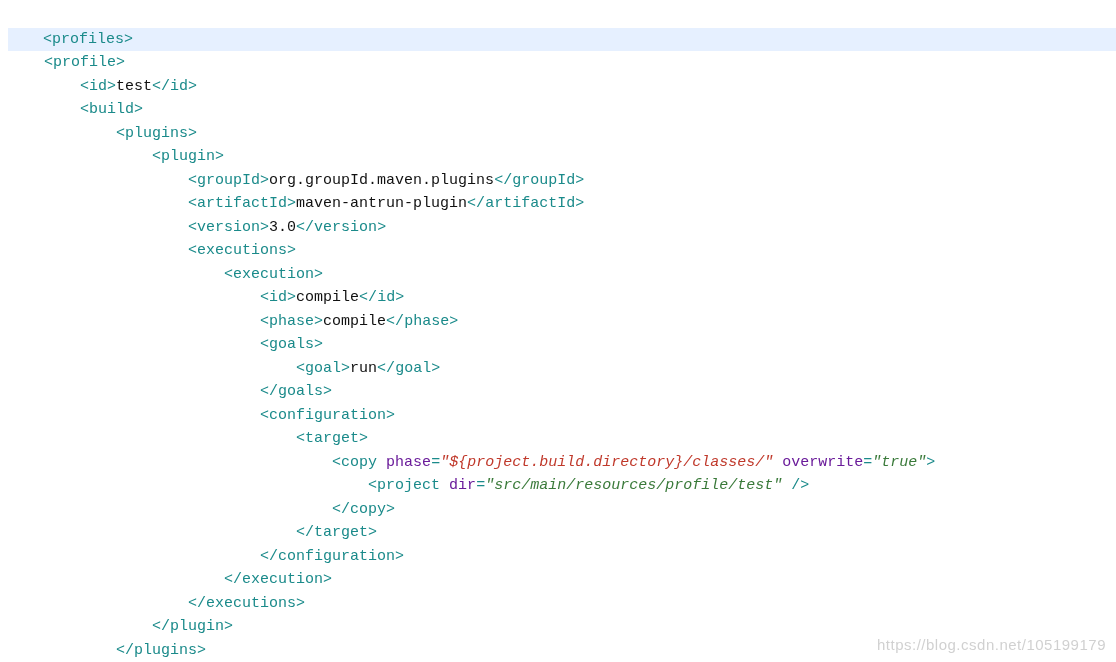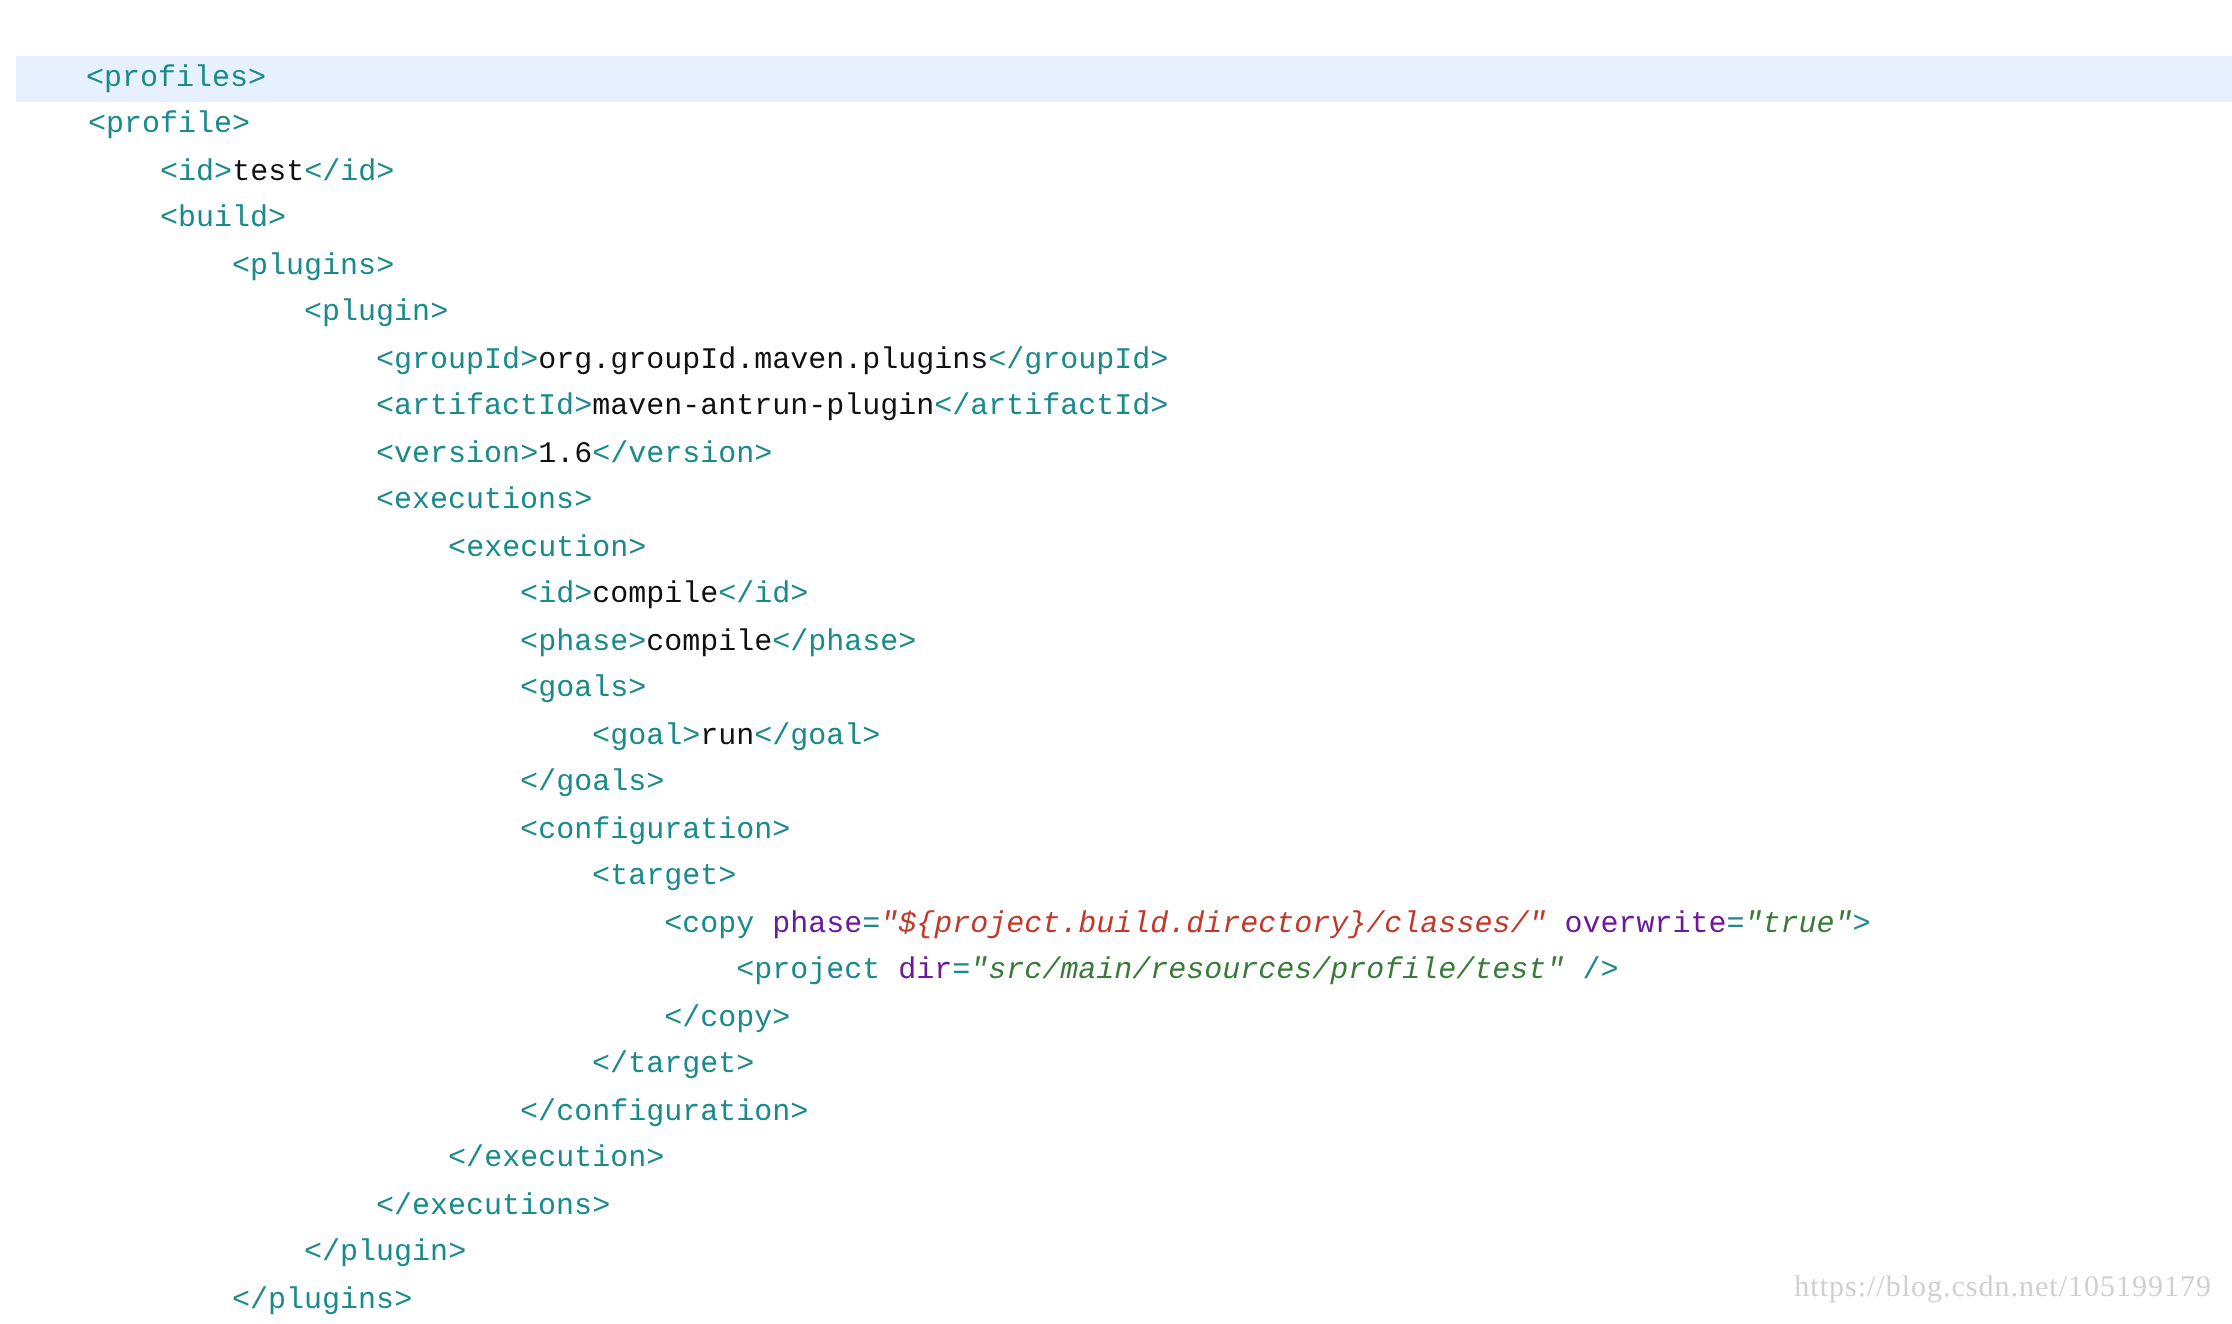--- a/index.html
+++ b/index.html
@@ -32,38 +32,38 @@
   }
   .underline {
     text-decoration-style: dotted;
     text-decoration-color: #888;
   }
   .watermark {
     position: absolute;
     right: 10px;
     bottom: 6px;
     color: rgba(120,120,120,0.35);
-    font-family: Liberation Serif, serif;
+    font-family: Liberation Sans, sans-serif;
     font-size: 15px;
     letter-spacing: 0.5px;
   }
 </style>
 </head>
 <body>
 
 <div class="code-area">
 <span class="highlight"><span class="t">&lt;<span>profiles</span>&gt;</span></span>
 <span>    <span class="t">&lt;<span>profile</span>&gt;</span></span>
 <span>        <span class="t">&lt;<span>id</span>&gt;</span><span class="tx">test</span><span class="t">&lt;/<span>id</span>&gt;</span></span>
 <span>        <span class="t">&lt;<span>build</span>&gt;</span></span>
 <span>            <span class="t">&lt;<span>plugins</span>&gt;</span></span>
 <span>                <span class="t">&lt;<span>plugin</span>&gt;</span></span>
 <span>                    <span class="t">&lt;<span>groupId</span>&gt;</span><span class="tx">org.groupId.maven.plugins</span><span class="t">&lt;/<span>groupId</span>&gt;</span></span>
 <span>                    <span class="t">&lt;<span>artifactId</span>&gt;</span><span class="tx underline">maven-antrun-plugin</span><span class="t">&lt;/<span>artifactId</span>&gt;</span></span>
-<span>                    <span class="t">&lt;<span>version</span>&gt;</span><span class="tx">1.6</span><span class="t">&lt;/<span>version</span>&gt;</span></span>
+<span>                    <span class="t">&lt;<span>version</span>&gt;</span><span class="tx">3.0</span><span class="t">&lt;/<span>version</span>&gt;</span></span>
 <span>                    <span class="t">&lt;<span>executions</span>&gt;</span></span>
 <span>                        <span class="t">&lt;<span>execution</span>&gt;</span></span>
 <span>                            <span class="t">&lt;<span>id</span>&gt;</span><span class="tx">compile</span><span class="t">&lt;/<span>id</span>&gt;</span></span>
 <span>                            <span class="t">&lt;<span>phase</span>&gt;</span><span class="tx">compile</span><span class="t">&lt;/<span>phase</span>&gt;</span></span>
 <span>                            <span class="t">&lt;<span>goals</span>&gt;</span></span>
 <span>                                <span class="t">&lt;<span>goal</span>&gt;</span><span class="tx">run</span><span class="t">&lt;/<span>goal</span>&gt;</span></span>
 <span>                            <span class="t">&lt;/<span>goals</span>&gt;</span></span>
 <span>                            <span class="t">&lt;<span>configuration</span>&gt;</span></span>
 <span>                                <span class="t">&lt;<span>target</span>&gt;</span></span>
 <span>                                    <span class="t">&lt;<span>copy</span></span> <span class="a">phase</span><span class="t">=</span><span class="v">"${project.build.directory}/classes/"</span> <span class="a">overwrite</span><span class="t">=</span><span class="sqg">"true"</span><span class="t">&gt;</span></span>

